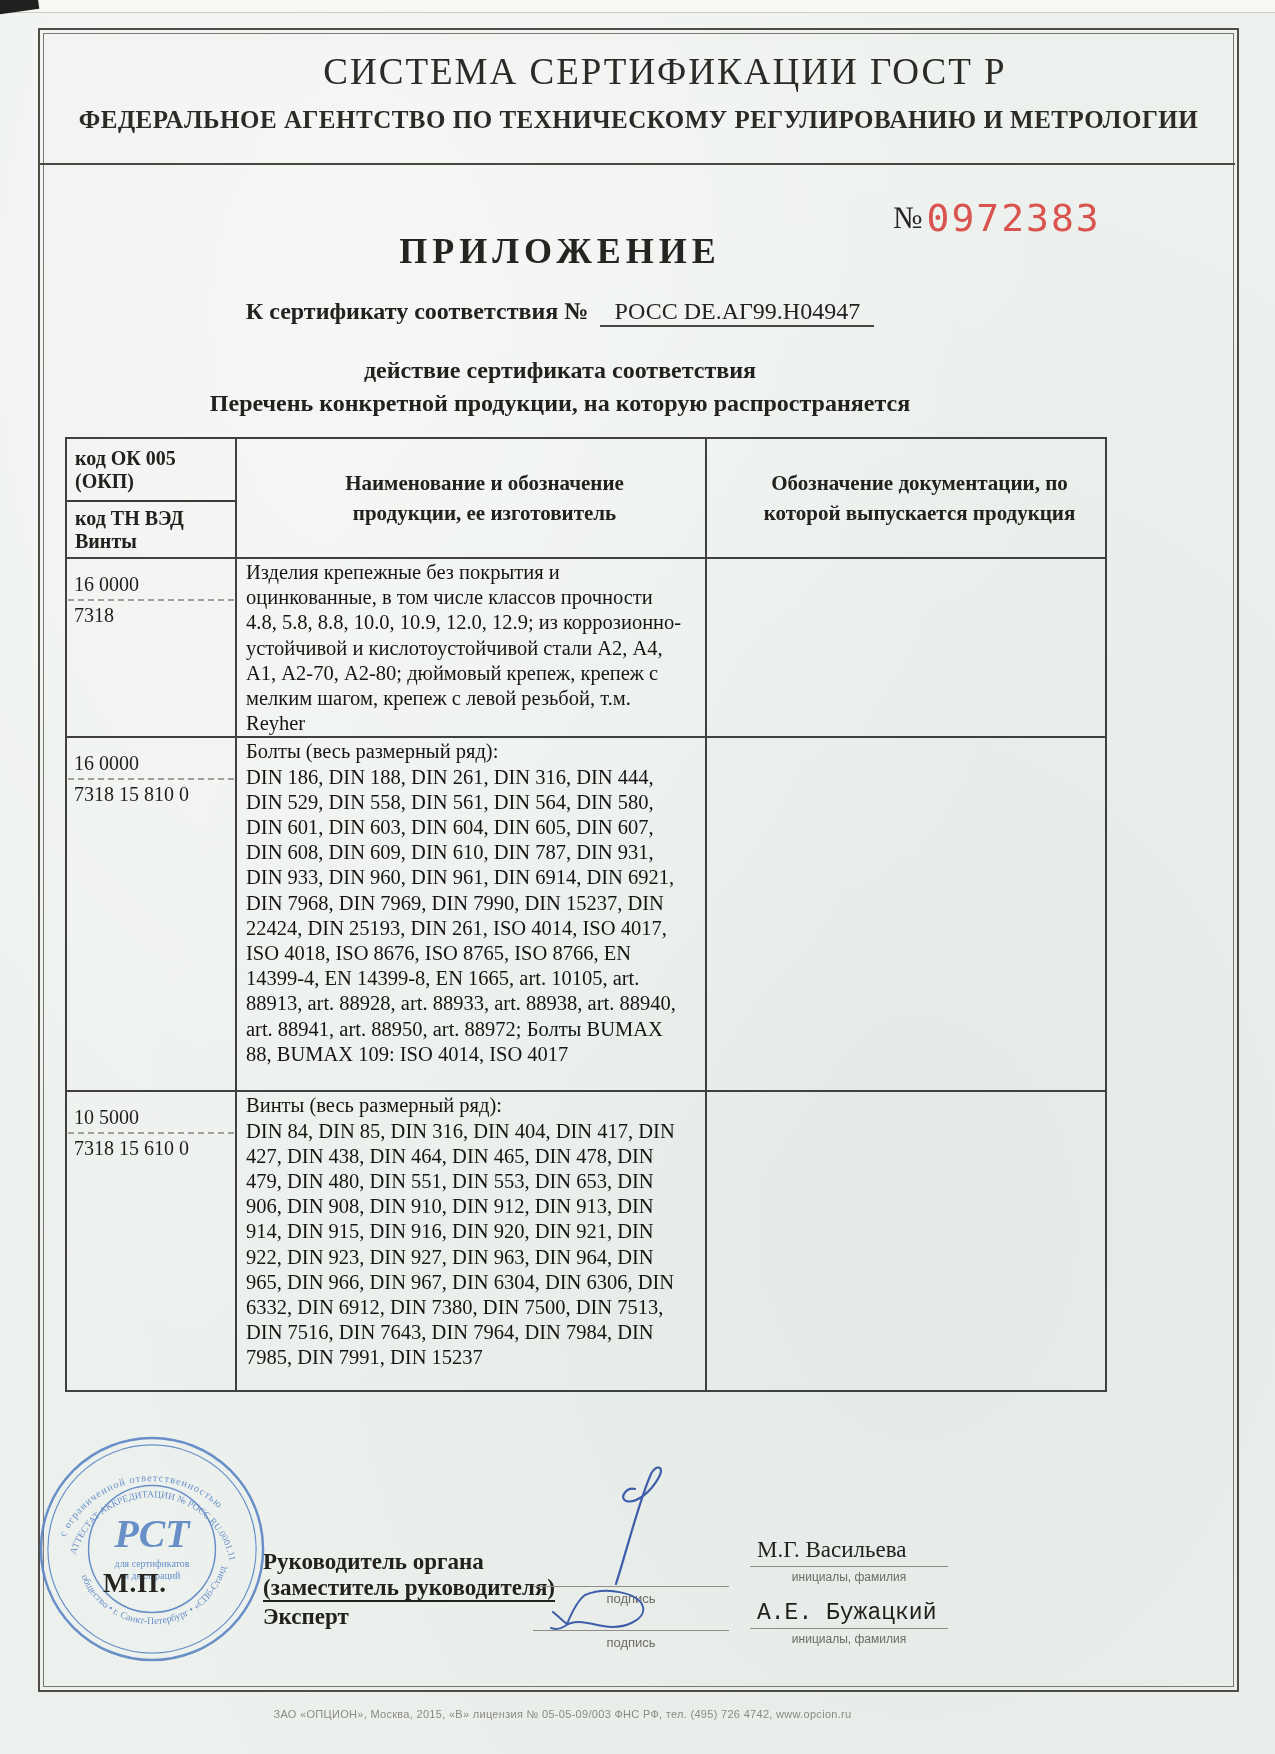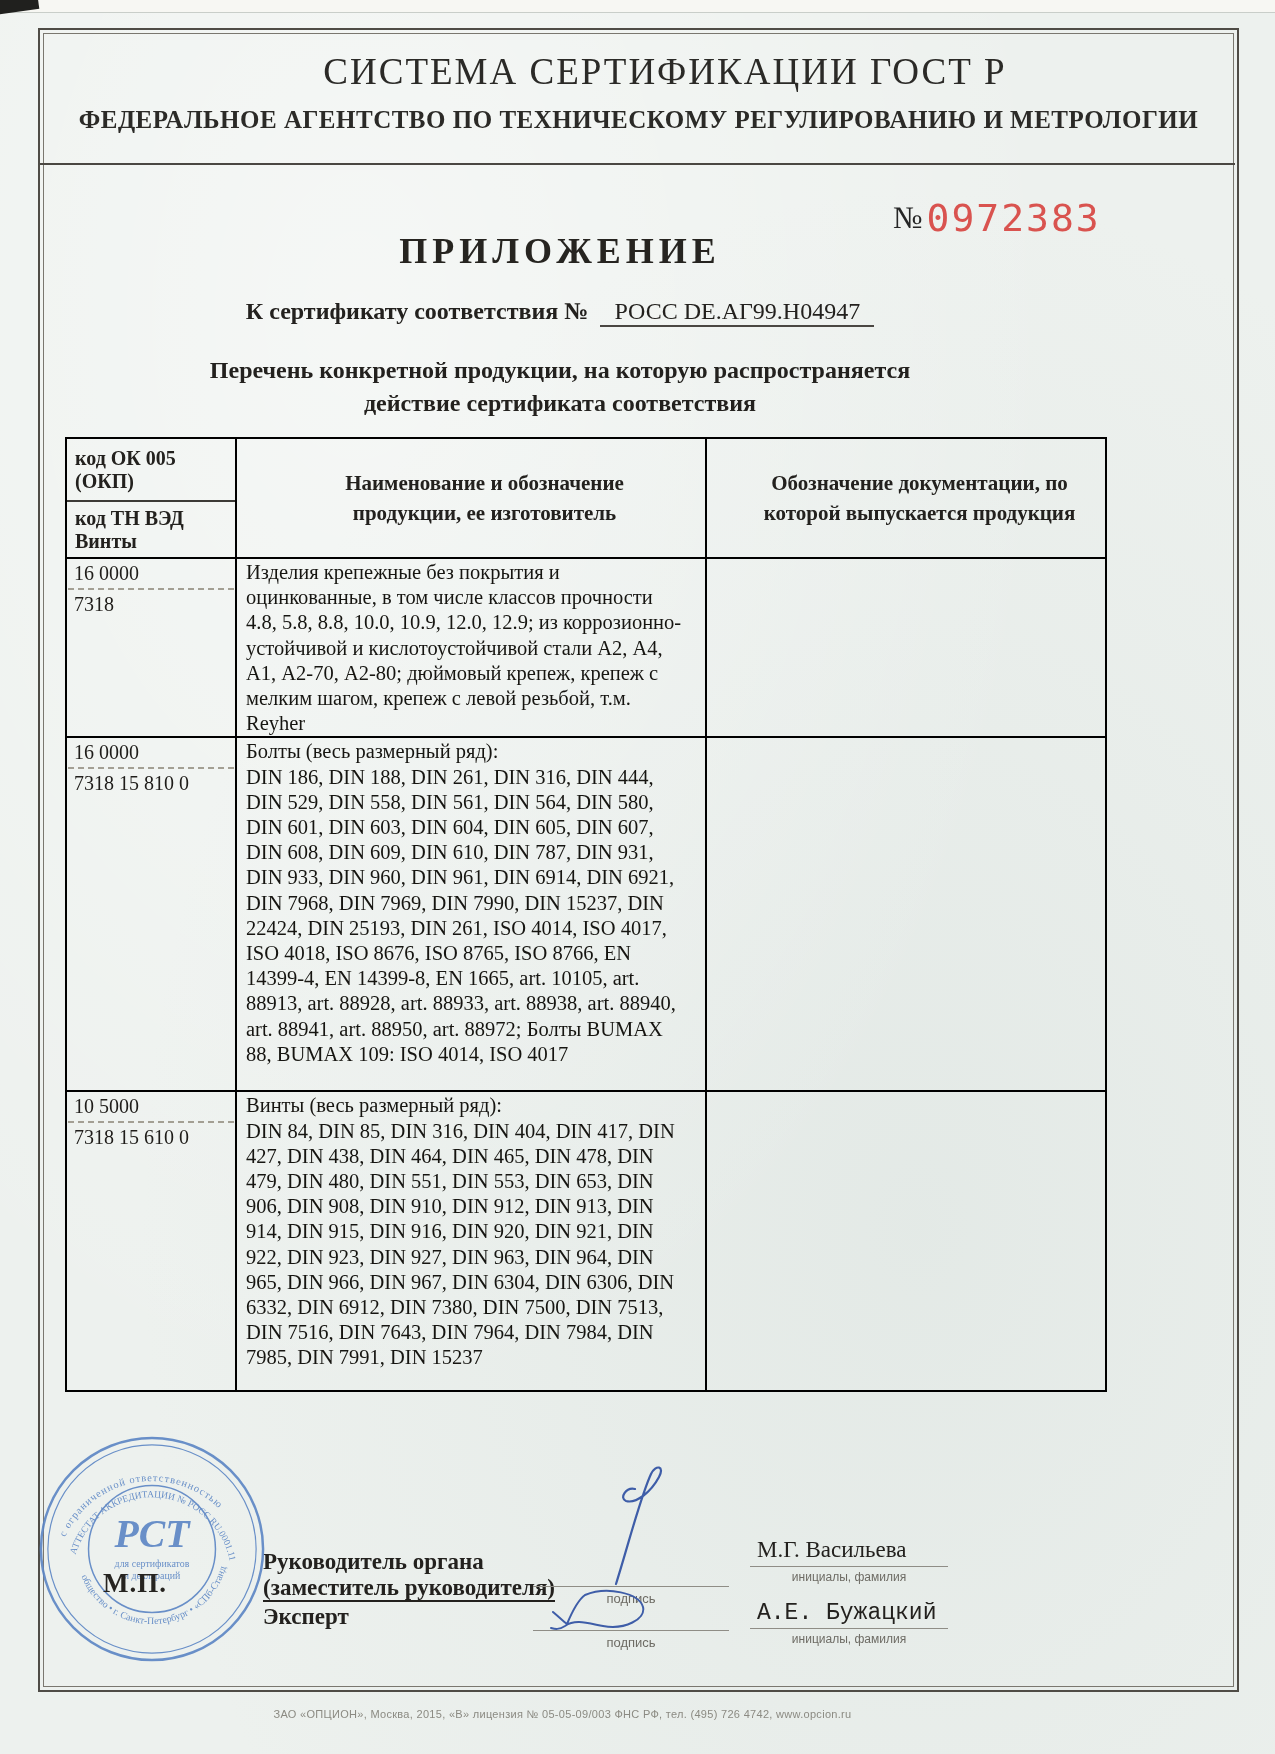--- a/index.html
+++ b/index.html
@@ -21,30 +21,30 @@
   .h2{position:absolute;left:40px;top:106px;width:1197px;text-align:center;font-size:25px;font-weight:bold;letter-spacing:.5px;color:#2b2a27;}
   .doc-number{position:absolute;left:893px;top:196px;white-space:nowrap;}
   .doc-number .no-sign{font-size:31px;color:#262626;}
   .doc-number .digits{font-family:"DejaVu Sans Mono", monospace;font-size:38px;letter-spacing:2px;color:#d9534f;vertical-align:-3px;}
   .title{position:absolute;left:65px;top:230px;width:990px;text-align:center;font-size:36px;font-weight:bold;letter-spacing:5px;color:#262420;}
   .cert-line{position:absolute;left:65px;top:298px;width:990px;text-align:center;font-size:24px;color:#23211e;}
   .cert-line .lbl{font-weight:bold;}
   .cert-line .val{border-bottom:2px solid #4a4742;padding:0 14px 1px 14px;margin-left:6px;}
   .subtitle{position:absolute;left:65px;top:354px;width:990px;text-align:center;font-size:24px;font-weight:bold;line-height:33px;color:#23211e;}
   table.products{position:absolute;left:65px;top:437px;border-collapse:collapse;table-layout:fixed;}
-  table.products td{border:2px solid #000000;vertical-align:top;background:transparent;}
+  table.products td{border:2px solid #404040;vertical-align:top;background:transparent;}
   .col1{width:170px;} .col2{width:470px;} .col3{width:400px;}
   .hdr-codes{padding:0;}
   .hdr-codes .half{display:flex;align-items:center;padding-left:8px;font-size:20px;font-weight:bold;color:#23211e;}
   .hdr-codes .half.top{height:61px;border-bottom:2px solid #3c3a36;}
   .hdr-codes .half.bot{height:55px;}
   .hdr-cell{text-align:center;vertical-align:middle !important;font-size:21px;font-weight:bold;line-height:30px;color:#23211e;padding-left:28px;}
   .hdr-cell .wrap2{display:inline-block;max-width:330px;}
   .hdr-cell .wrap3{display:inline-block;max-width:372px;}
-  .code-cell .c1{padding:2px 6px 3px 6px;font-size:20px;border-bottom:2px dashed #a39f93;color:#1f1d1a;}
+  .code-cell .c1{padding:13px 6px 3px 6px;font-size:20px;border-bottom:2px dashed #a39f93;color:#1f1d1a;}
   .code-cell .c2{padding:3px 6px 2px 6px;font-size:20px;color:#1f1d1a;}
   .name-cell{padding:1px 22px 0 9px;font-size:20.5px;line-height:25.2px;color:#161511;}
   .row1{height:178px;} .row2{height:354px;} .row3{height:300px;}
   .mp{position:absolute;left:103px;top:1568px;font-size:27px;font-weight:600;color:#262420;z-index:5;letter-spacing:1px;}
   .role1{position:absolute;left:263px;top:1549px;font-size:23px;font-weight:bold;color:#23211e;line-height:26px;}
   .role1 .u{border-bottom:2px solid #23211e;display:inline-block;line-height:24px;}
   .role2{position:absolute;left:263px;top:1604px;font-size:23px;font-weight:bold;color:#23211e;}
   .sig-rule{position:absolute;height:1px;background:#8f8d86;width:196px;left:533px;}
   .sig-label{position:absolute;width:196px;left:533px;text-align:center;font-family:"Liberation Sans",sans-serif;font-size:13px;color:#6d6b64;}
   .name-rule{position:absolute;height:1px;background:#8f8d86;width:198px;left:750px;}
@@ -74,22 +74,22 @@
 </div>
 
 <div class="title">ПРИЛОЖЕНИЕ</div>
 
 <div class="cert-line">
   <span class="lbl">К сертификату соответствия №</span>
   <span class="val">РОСС DE.АГ99.Н04947</span>
 </div>
 
 <div class="subtitle">
+  <div>действие сертификата соответствия</div>
   <div>Перечень конкретной продукции,  на которую распространяется</div>
-  <div>действие сертификата соответствия</div>
 </div>
 
 <table class="products">
   <colgroup>
       <col class="col1">
       <col class="col2">
       <col class="col3">
     </colgroup>
   <tbody>
       <tr>

